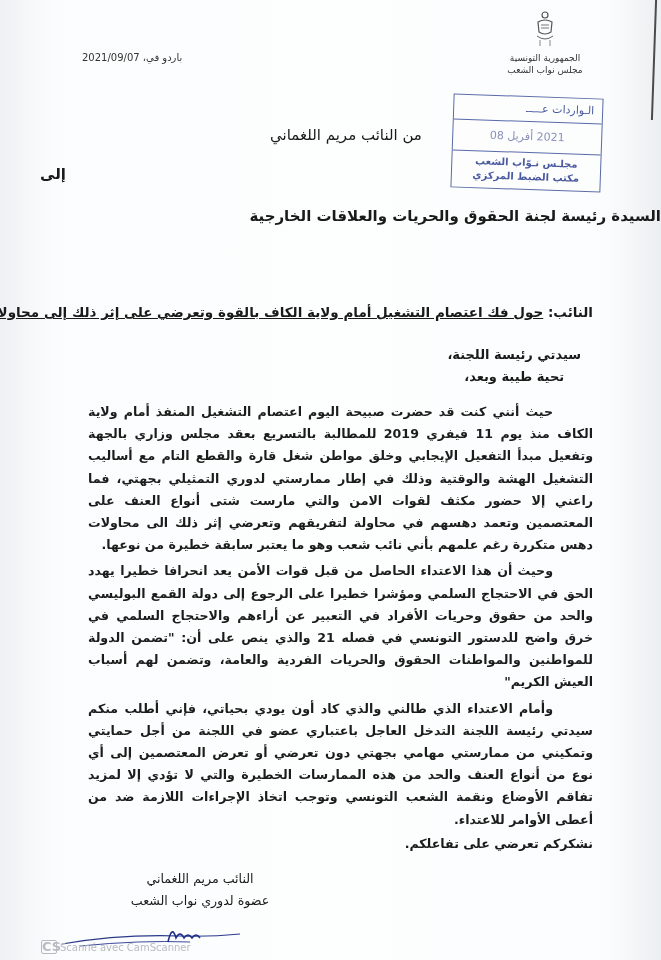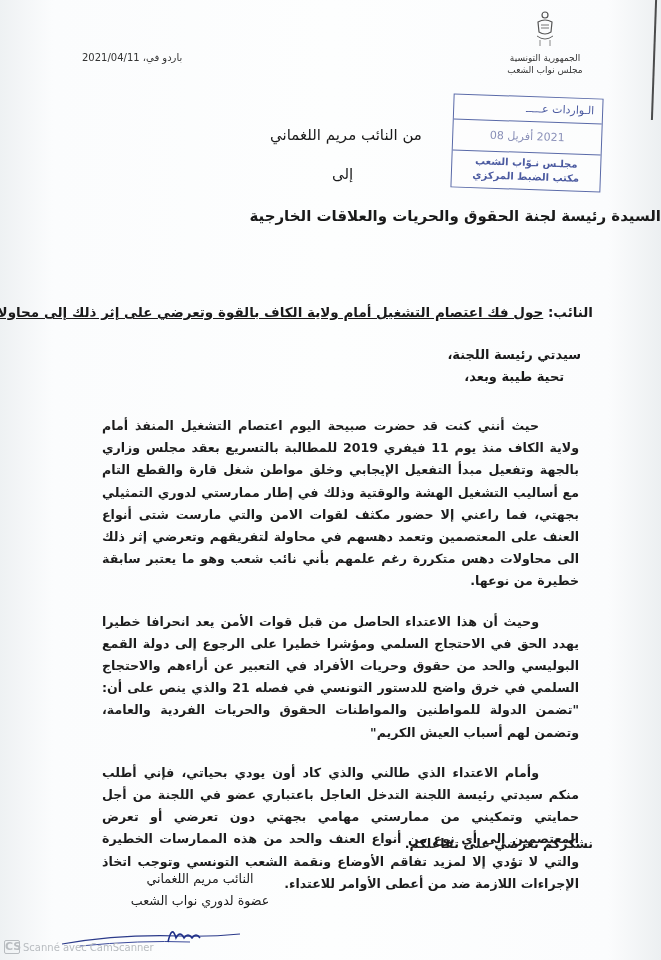--- a/index.html
+++ b/index.html
@@ -39,60 +39,60 @@
     background:rgba(255,255,255,.3);
   }
   .stamp .s1 { font-size:11px; border-bottom:1.5px solid #5a6aa8; height:24px; line-height:24px; padding-right:8px; text-align:right; }
   .stamp .s2 { font-size:11px; height:30px; line-height:30px; border-bottom:1.5px solid #5a6aa8; color:#8a90b8; }
   .stamp .s3 { font-size:10px; line-height:14px; font-weight:bold; padding-top:3px; }
   .from {
     position:absolute; left:0; right:0; top:126px; text-align:center;
     font-size:15px; font-weight:normal; direction:rtl; padding-left:31px;
   }
   .to {
-    position:absolute; left:0; right:0; top:165px; text-align:center;
-    font-size:15px; font-weight:normal; padding-left:24px;
+    position:absolute; left:0; right:0; top:165px; 
+    font-size:15px; font-weight:bold; padding-left:40px;
   }
   .recipient {
     position:absolute; left:0; right:0; top:207px; text-align:right;
     font-size:15px; font-weight:bold; direction:rtl; padding-left:40px;
   }
   .subject {
     position:absolute; left:84px; right:68px; top:304px;
     font-size:13.5px; font-weight:bold; direction:rtl; white-space:nowrap;
   }
   .subject .val { text-decoration:underline; }
   .salute {
     position:absolute; right:80px; top:344px; direction:rtl;
     font-size:13px; font-weight:bold; line-height:22px; text-align:center;
   }
   .body-text {
     position:absolute; left:84px; right:64px; top:397px;
     direction:rtl; text-align:justify; text-align-last:right;
     font-size:12.6px; line-height:22.2px; font-weight:bold; color:#1c1c1c;
   }
-  .body-text p { margin:18px; text-indent:40px; }
+  .body-text p { margin:4px; text-indent:40px; }
   .thanks {
     position:absolute; right:68px; top:836px; direction:rtl;
     font-size:12.6px; font-weight:bold;
   }
   .sig-name {
     position:absolute; left:100px; width:200px; top:868px; text-align:center;
     direction:rtl; font-size:12.6px; font-weight:normal; line-height:22px;
   }
   .signature {
     position:absolute; left:60px; top:920px; width:200px; height:30px;
   }
   .camscanner {
     position:absolute; left:4px; top:940px; font-size:10px; color:#b8bcc0;
     display:flex; align-items:center; gap:3px;
   }
   .cs-icon {
     width:14px; height:12px; border:1.5px solid #b8bcc0; border-radius:2px;
-    font-size:11px; line-height:12px; text-align:center; font-weight:bold; color:#b8bcc0;
+    font-size:13px; line-height:12px; text-align:center; font-weight:bold; color:#b8bcc0;margin-left:37px;
   }
 </style>
 </head>
 <body>
 
 <div class="page">
   <div class="edge-line"></div>
 
   <div class="header-right">
     <div class="emblem">
@@ -101,21 +101,21 @@
         <path d="M6 12 Q13 8 20 12 L19 22 Q13 26 7 22 Z" fill="none" stroke="#555" stroke-width="1.2"></path>
         <path d="M9 15 L17 15 M9 18 L17 18" stroke="#777" stroke-width="1"></path>
         <path d="M5 26 Q13 32 21 26" fill="none" stroke="#666" stroke-width="1"></path>
         <path d="M8 30 L8 36 M18 30 L18 36" stroke="#888" stroke-width="1"></path>
       </svg>
     </div>
     <div class="line">الجمهورية التونسية</div>
     <div class="line">مجلس نواب الشعب</div>
   </div>
 
-  <div class="date-line">باردو في، 2021/04/11</div>
+  <div class="date-line">باردو في، 2021/09/07</div>
 
   <div class="stamp">
     <div class="s1">الـواردات عـــــ</div>
     <div class="s2">2021 أفريل 08</div>
     <div class="s3">
       <div>مجلـس نـوّاب الشعب</div>
       <div>مكتب الضبط المركزي</div>
     </div>
   </div>
 

